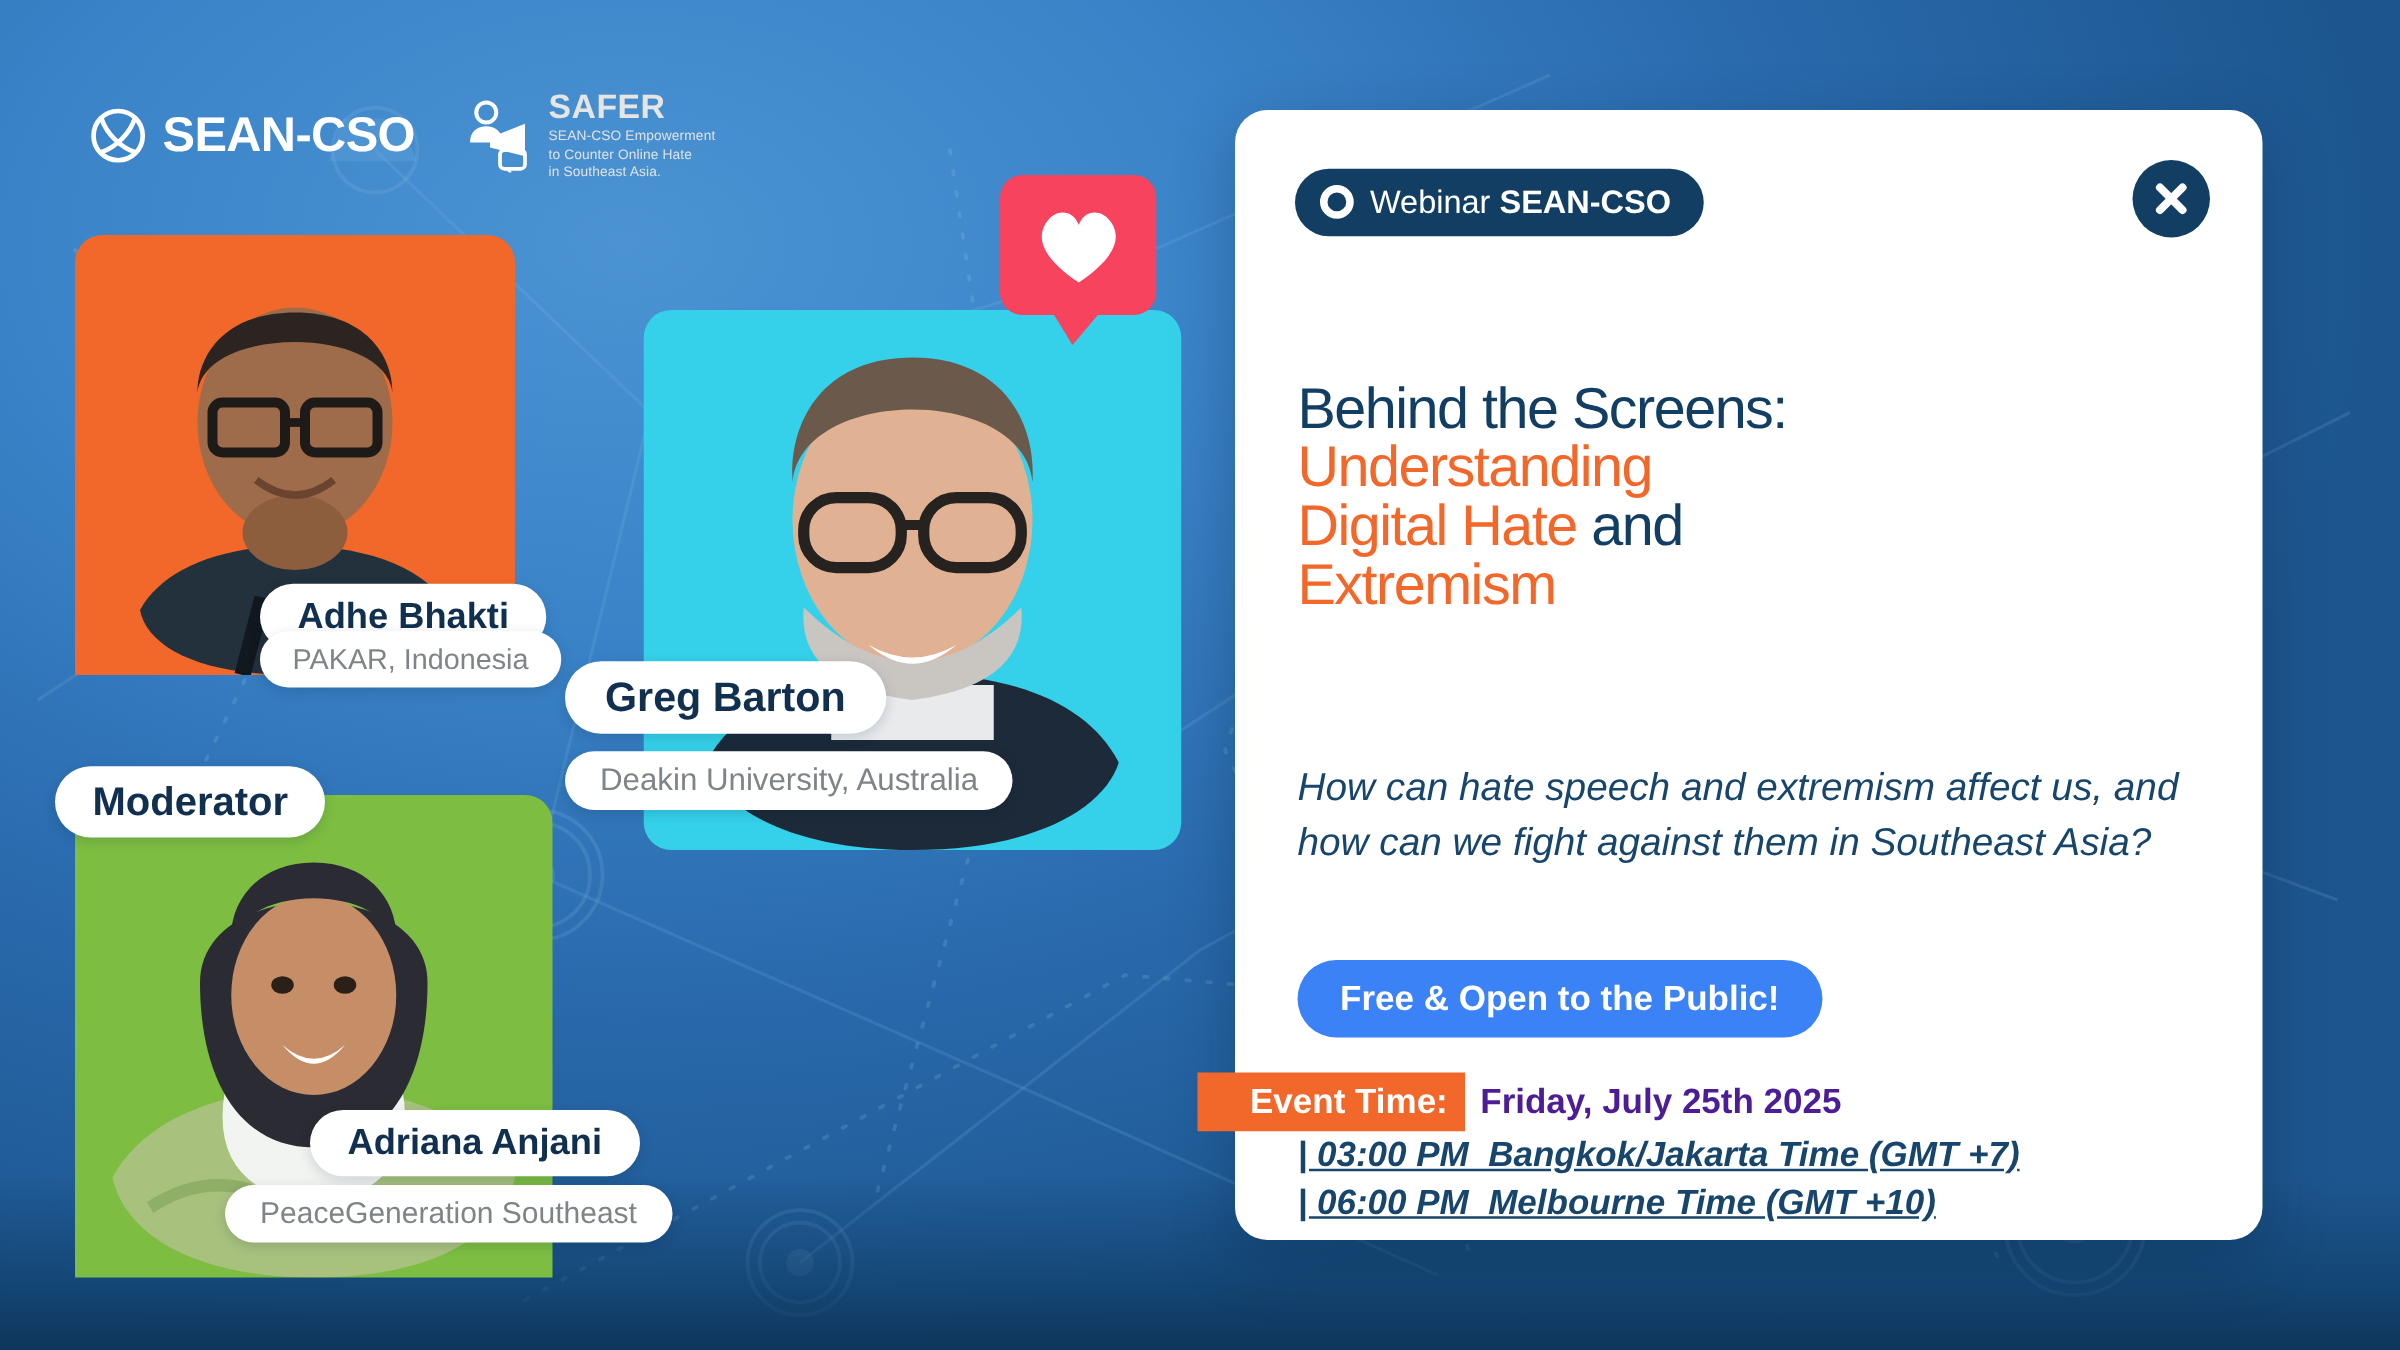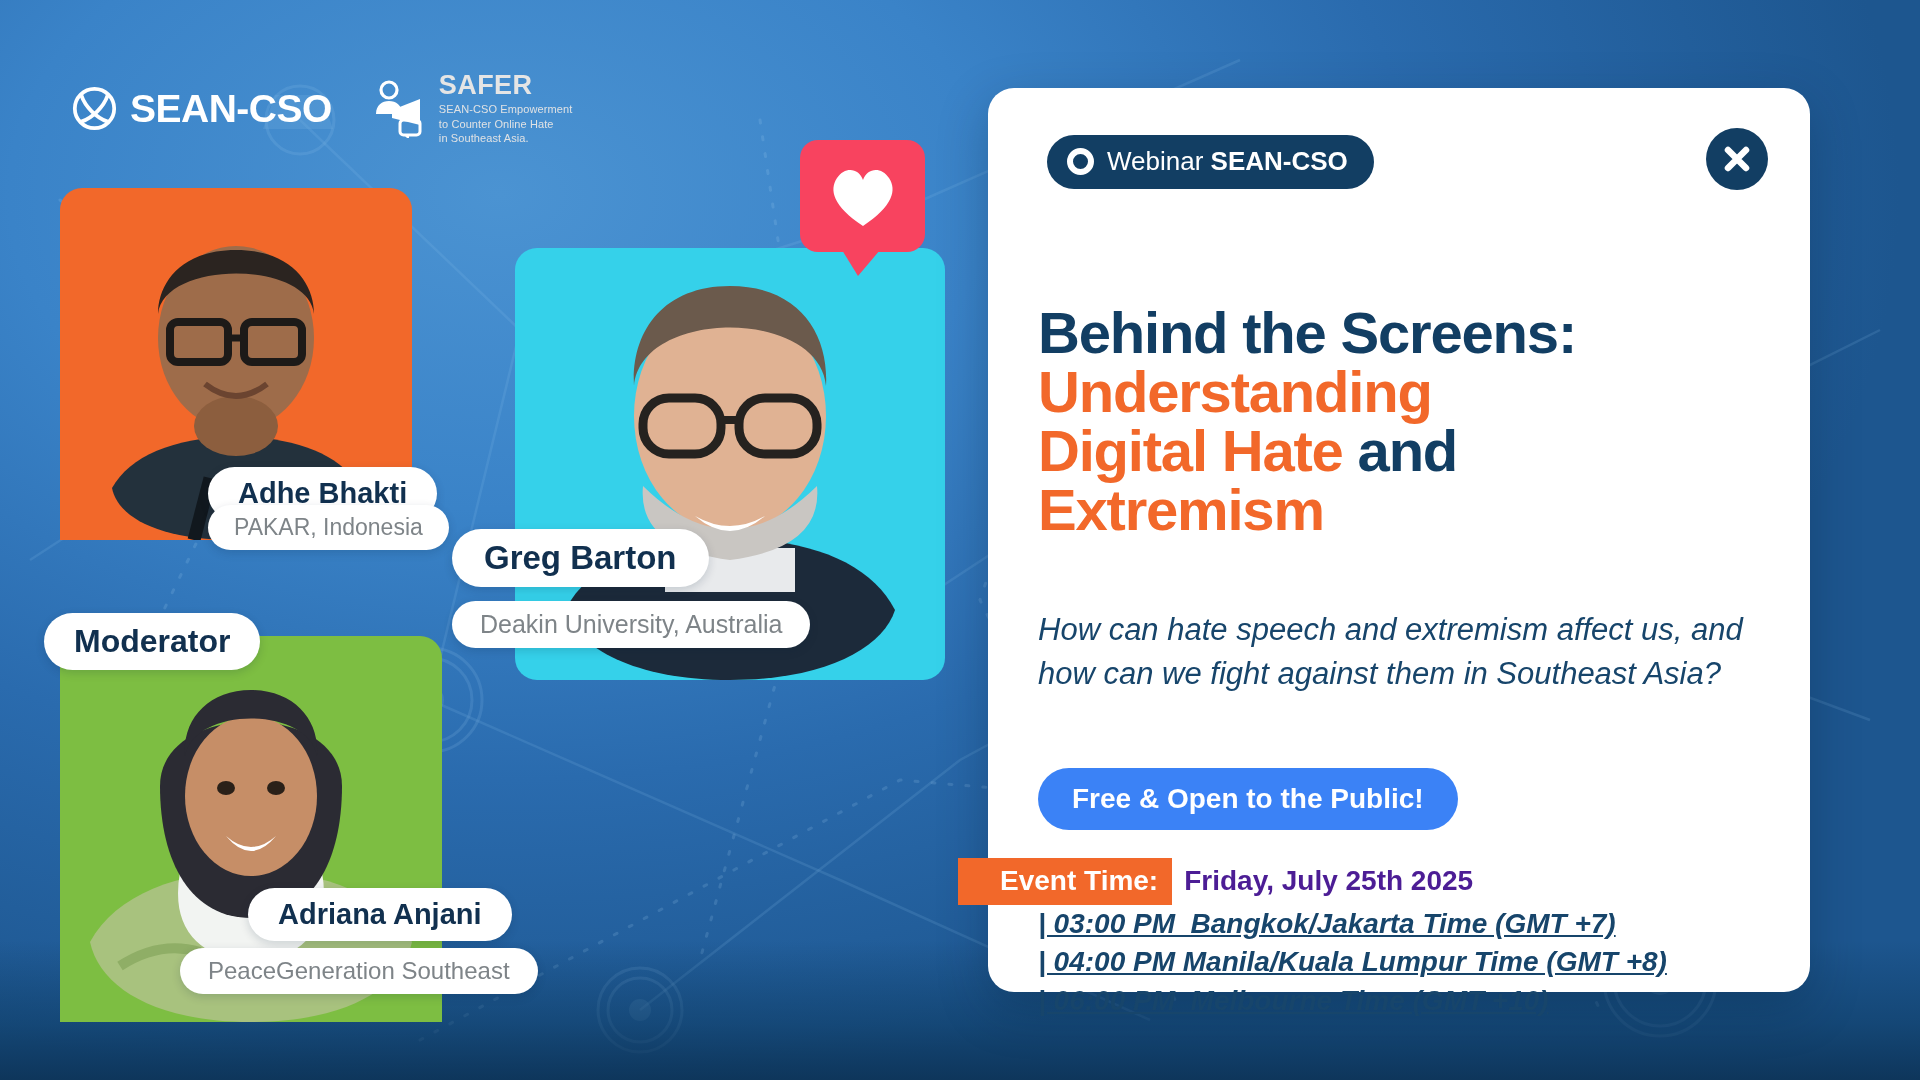--- a/index.html
+++ b/index.html
@@ -92,42 +92,42 @@
   }
   #heart-bubble svg { position:absolute; left:27px; top:24px; }
 
   
   #card {
     position:absolute; left:988px; top:88px; width:822px; height:904px;
     background:#fff; border-radius:26px;
     box-shadow:0 16px 50px rgba(5,28,52,.28);
   }
   #webinar-badge {
-    position:absolute; left:59px; top:47px;
+    position:absolute; left:48px; top:47px;
     background:#123E63; border-radius:999px;
     padding:11px 26px 12px 20px;
     display:flex; align-items:center; gap:13px;
   }
   #webinar-badge .ring {
     width:27px; height:27px; border-radius:50%;
     border:6px solid #fff; flex:0 0 27px;
   }
   #webinar-badge .label { color:#fff; font-size:26px; font-weight:400; }
   #webinar-badge .label b { font-weight:700; }
 
   #close-btn {
     position:absolute; right:42px; top:40px;
     width:62px; height:62px; border-radius:50%;
     background:#123E63; border:none; cursor:pointer;
     display:flex; align-items:center; justify-content:center;
   }
 
   #headline {
     position:absolute; left:50px; top:215px; width:730px;
-    font-size:58px; font-weight:700; line-height:1.02;
+    font-size:46px; font-weight:400; line-height:1.02;
     letter-spacing:-1.2px; color:#123E63;
   }
   #headline .or { color:#F2682A; }
 
   #subtitle {
     position:absolute; left:50px; top:520px; width:730px;
     font-size:31px; font-style:italic; line-height:1.42;
     color:#17456B; font-weight:400;
   }
 
@@ -323,16 +323,15 @@
   <p id="subtitle">How can hate speech and extremism affect us, and how can we fight against them in Southeast Asia?</p>
 
   <button id="free-pill">Free &amp; Open to the Public!</button>
 
   <div id="event-block">
     <div id="event-line1">
       <span id="event-time-label">Event Time:</span>
       <span id="event-date">Friday, July 25th 2025</span>
     </div>
     <div class="tz-line">| 03:00 PM  Bangkok/Jakarta Time (GMT +7)</div>
-    <div class="tz-line">| 04:00 PM Manila/Kuala Lumpur Time (GMT +8)</div>
     <div class="tz-line">| 06:00 PM  Melbourne Time (GMT +10)</div>
   </div>
 </div>
 
 </body></html>

